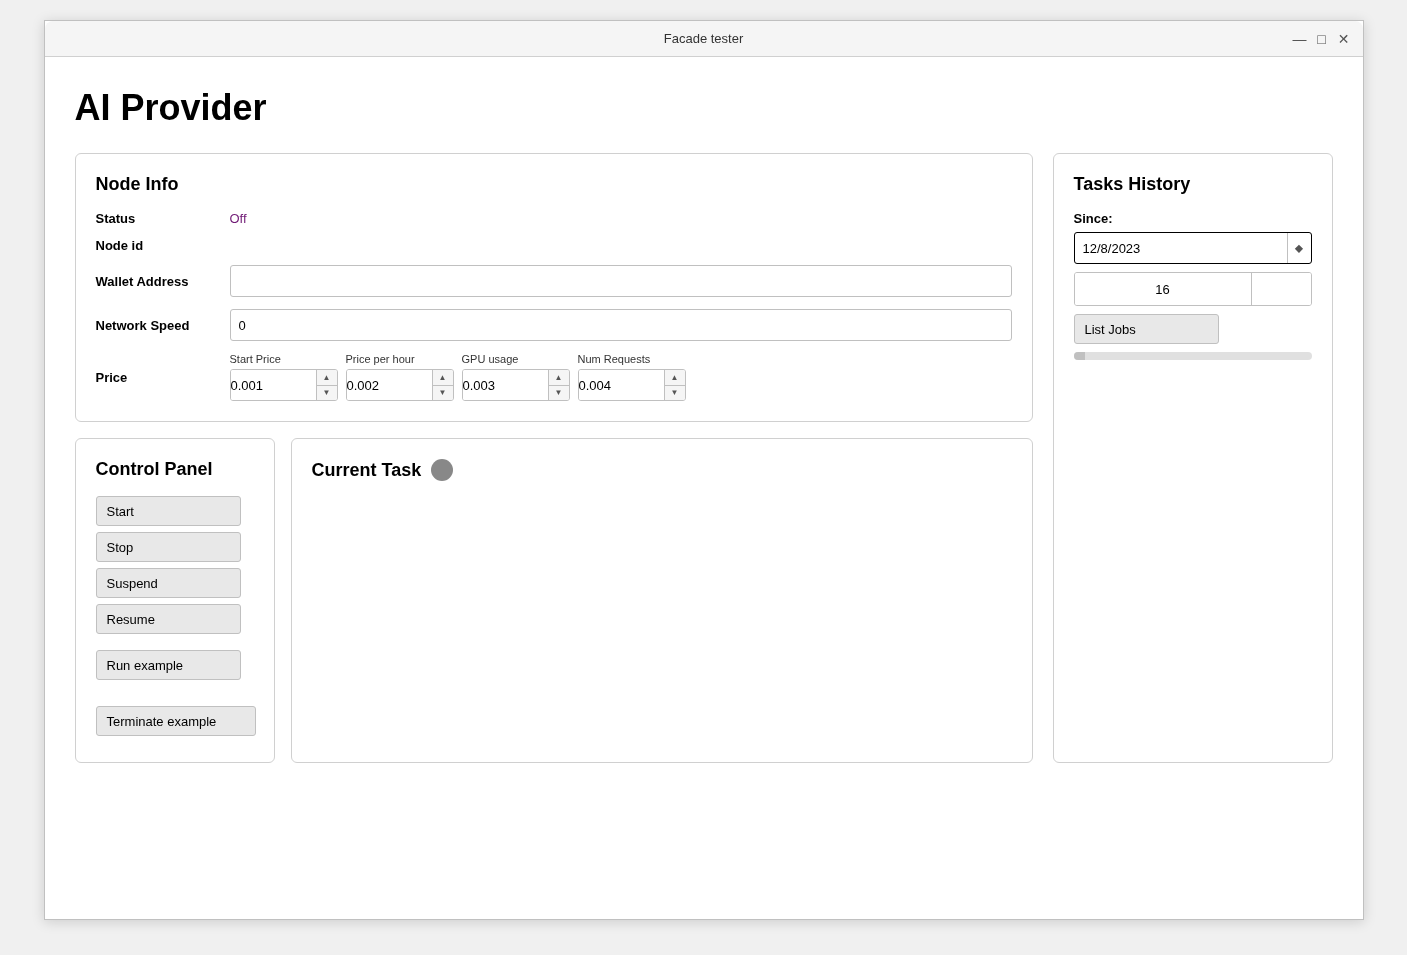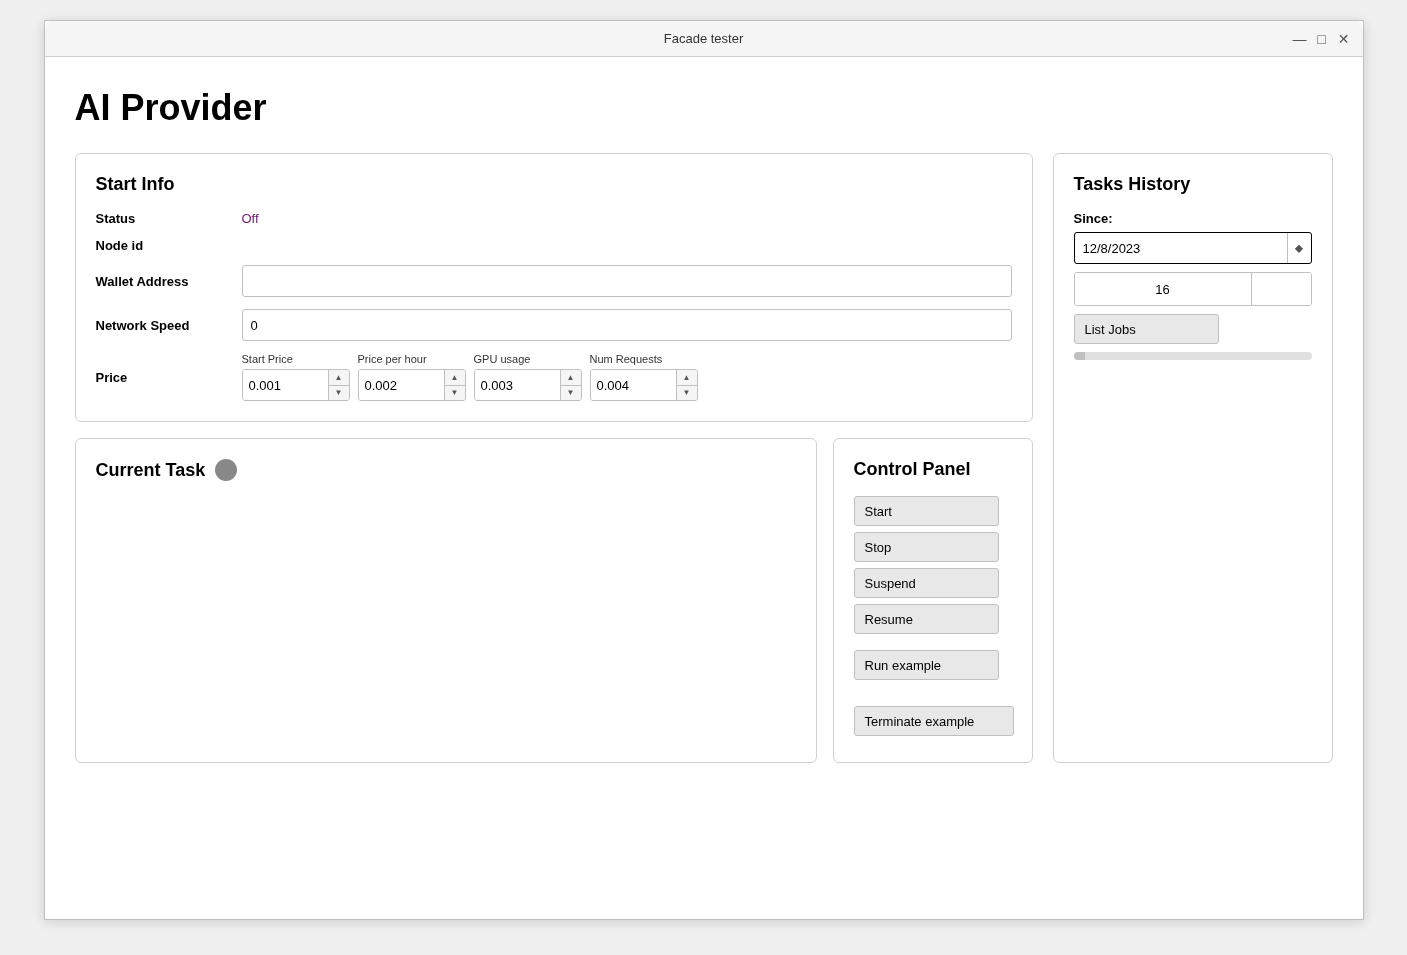--- a/index.html
+++ b/index.html
@@ -85,21 +85,21 @@
     }
     .card-title {
       font-size: 18px;
       font-weight: 700;
       color: #000;
       margin-bottom: 16px;
     }
     .node-info-grid {
       display: grid;
       grid-template-columns: 130px 1fr;
-      gap: 12px 16px;
+      gap: 12px 4px;
       align-items: center;
     }
     .field-label {
       font-size: 13px;
       font-weight: 600;
       color: #000;
     }
     .field-value {
       font-size: 13px;
       color: #701a75;
@@ -131,21 +131,21 @@
       display: flex;
       align-items: center;
       border: 1px solid #c0c0c0;
       border-radius: 3px;
       overflow: hidden;
       height: 32px;
     }
     .spinner-value {
       width: 85px;
       border: none;
-      padding: 0 6px;
+      padding: 0 0;
       font-size: 13px;
       outline: none;
       height: 100%;
     }
     .spinner-buttons {
       display: flex;
       flex-direction: column;
       border-left: 1px solid #c0c0c0;
       height: 100%;
     }
@@ -299,21 +299,21 @@
     </div>
   </div>
 
   <div class="content">
     <h1 class="page-title">AI Provider</h1>
 
     <div class="main-layout">
       <div class="left-column">
 
         <div class="card">
-          <h2 class="card-title">Start Info</h2>
+          <h2 class="card-title">Node Info</h2>
           <div class="node-info-grid">
 
             <span class="field-label">Status</span>
             <span class="field-value">Off</span>
 
             <span class="field-label">Node id</span>
             <span class="field-value"></span>
 
             <span class="field-label">Wallet Address</span>
             <input class="text-input" type="text" value="" style="">
@@ -363,42 +363,42 @@
         <button class="spinner-btn">▼</button>
       </div>
     </div>
   </div>
               </div>
 
           </div>
         </div>
 
         <div class="bottom-cards">
-
-          <div class="card current-task-card">
-            <div class="current-task-header">
-              <h2 class="card-title" style="margin-bottom:0;">Current Task</h2>
-              <div class="current-task-dot"></div>
-            </div>
-          </div>
 
           <div class="card control-panel-card">
             <h2 class="card-title">Control Panel</h2>
             <div class="control-btn-group">
 
             <button class="control-btn">Start</button>
                 <button class="control-btn">Stop</button>
                 <button class="control-btn">Suspend</button>
                 <button class="control-btn">Resume</button>
               </div>
             <button class="control-btn">Run example</button>
             <div style="height:20px;"></div>
             <button class="control-btn" style="width:160px;">Terminate example</button>
           </div>
 
+          <div class="card current-task-card">
+            <div class="current-task-header">
+              <h2 class="card-title" style="margin-bottom:0;">Current Task</h2>
+              <div class="current-task-dot"></div>
+            </div>
+          </div>
+
         </div>
       </div>
 
       <div class="right-column">
         <div class="card tasks-history-card">
           <h2 class="card-title">Tasks History</h2>
 
           <div class="since-label">Since:</div>
 
           <div class="date-input-row">

